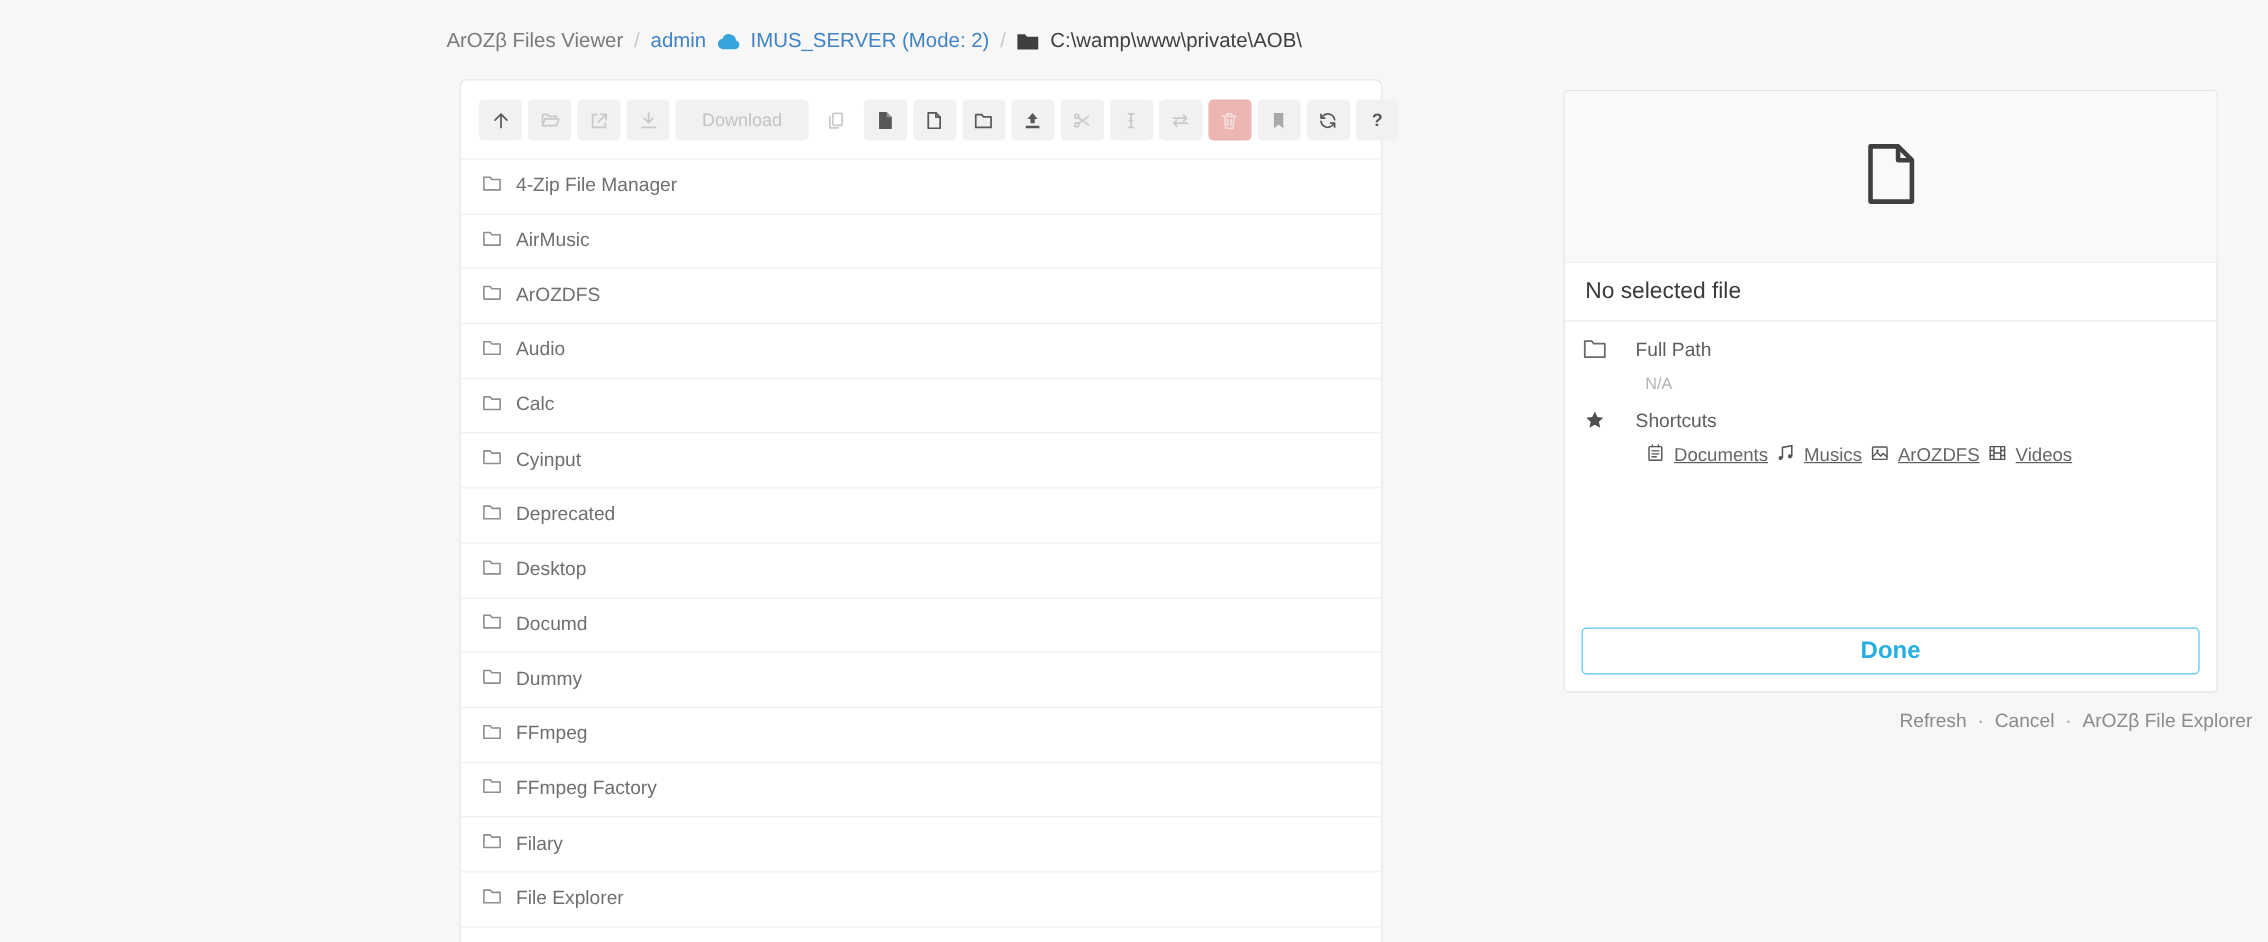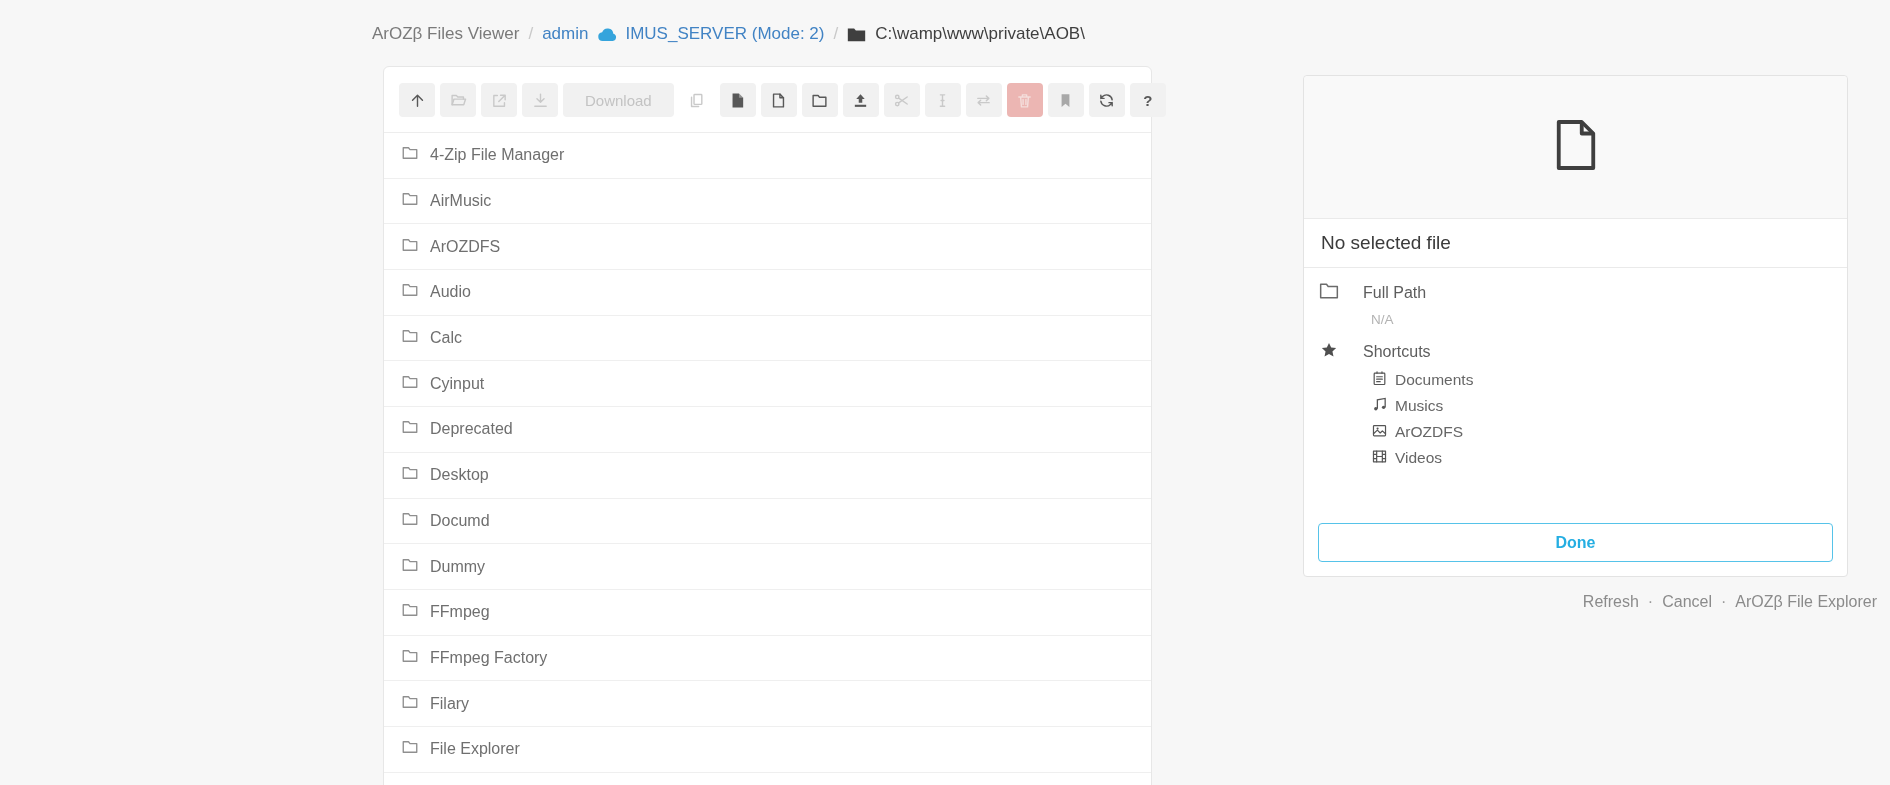--- a/index.html
+++ b/index.html
@@ -45,27 +45,27 @@
   #panel-header { height:143px; background:#f9f9f9; border-bottom:1px solid #eaeaea;
                   border-radius:4px 4px 0 0; display:flex; align-items:center;
                   justify-content:center; }
   #panel-header svg { width:46px; height:54px; color:#3f3f3f; }
   #panel-title { height:49px; display:flex; align-items:center; padding:0 17px;
                  font-size:19px; color:#3b3b3b; border-bottom:1px solid #eaeaea; }
   #panel-body { padding:13px 15px; font-size:16px; color:#5d5d5d; }
   .info-row { display:flex; align-items:center; gap:24px; height:24px; }
   .info-row svg { width:20px; height:18px; color:#6b6b6b; flex:0 0 auto; }
   #full-path-value { margin:7px 0 13px 52px; color:#b3b3b3; font-size:13.5px; }
-  #shortcut-list { margin:6px 0 0 52px; display:flex; flex-direction:column; gap:6px; }
+  #shortcut-list { margin:6px 0 0 52px; display:flex; flex-direction:row; gap:6px;text-decoration:underline; }
   .shortcut-item { display:flex; align-items:center; gap:7px; height:20px;
                    color:#666; font-size:15.5px; cursor:pointer; }
   .shortcut-item svg { width:17px; height:17px; color:#555; flex:0 0 auto; }
   #done-btn { position:absolute; left:14px; right:14px; bottom:14px; height:39px;
               background:#fff; border:1px solid #56c3e9; border-radius:4px;
-              color:#25aee2; font-size:16px; font-weight:bold; display:flex;
+              color:#25aee2; font-size:20px; font-weight:bold; display:flex;
               align-items:center; justify-content:center; cursor:pointer;margin-top:28px; }
 
   
   #footer-links { top:593px; right:13px; display:flex; align-items:center; gap:9px;
                   font-size:16px; color:#8b8b8b;text-align:right; }
   #footer-links a { color:#8b8b8b; text-decoration:none; cursor:pointer; }
   #footer-links .dot { color:#9a9a9a; }
 </style>
 </head>
 <body>

